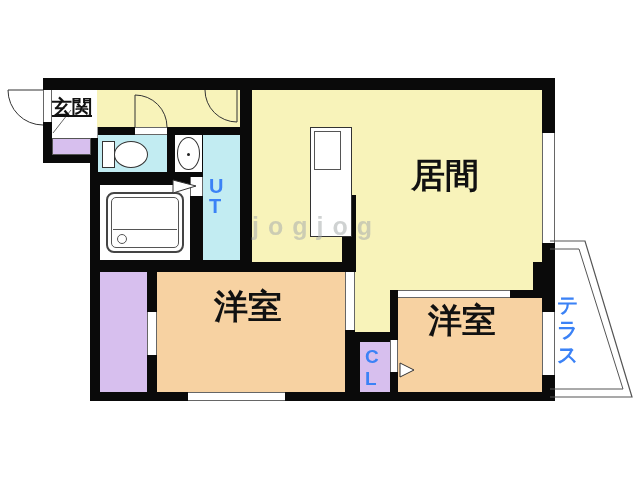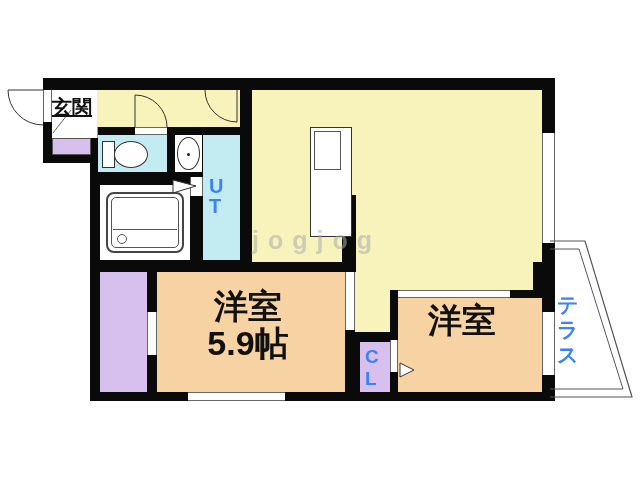--- a/index.html
+++ b/index.html
@@ -96,31 +96,30 @@
 
     <path d="M 173 180 L 173 193 L 196 186 Z" fill="#ffffff" stroke="#333" stroke-width="1"></path>
     <path d="M 400 363 L 400 377 L 414 370 Z" fill="#ffffff" stroke="#333" stroke-width="1"></path>
 
     <path d="M 53 133 L 71 110" stroke="#666" stroke-width="1" fill="none"></path>
 
     <path d="M 550 241 L 585 241 L 632 397 L 550 397" stroke="#555" stroke-width="1.2" fill="none"></path>
     <path d="M 550 249 L 579 249 L 623 389 L 550 389" stroke="#555" stroke-width="1" fill="none"></path>
   </svg>
 
-  <div class="watermark" style="left:252px;top:226px;">jogjog</div>
+  <div class="watermark" style="left:252px;top:212px;">jogjog</div>
 
   <div class="lbl" style="left:52px;top:97px;font-size:20px;text-decoration:underline;">玄関</div>
 
   <div class="lbl center" style="left:365px;top:157px;width:160px;font-size:34px;">
-    <br>
+    <span>居間</span><br>
   </div>
 
   <div class="lbl center" style="left:160px;top:288px;width:176px;font-size:34px;">
     <span>洋室</span><br>
-    <span>5.9帖</span>
   </div>
 
   <div class="lbl center" style="left:392px;top:302px;width:140px;font-size:34px;">
     <span>洋室</span><br>
   </div>
 
   <div class="vlbl" style="left:365px;top:346px;width:20px;font-size:19px;line-height:22px;">CL</div>
   <div class="vlbl" style="left:209px;top:176px;width:20px;font-size:20px;line-height:20px;">UT</div>
   <div class="vlbl" style="left:557px;top:292px;width:26px;font-size:21px;line-height:25px;">テラス</div>
 

